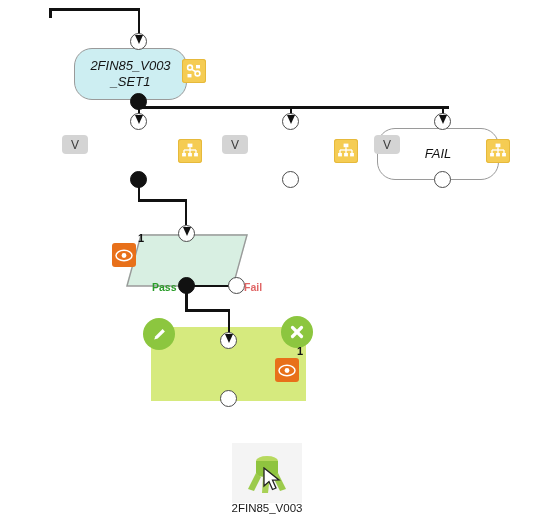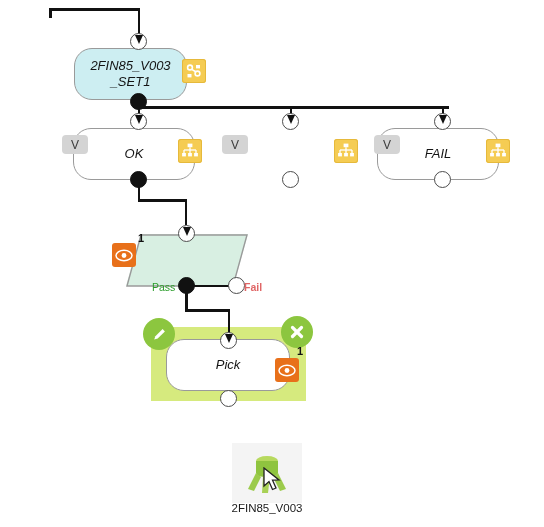--- a/index.html
+++ b/index.html
@@ -131,21 +131,21 @@
     position: absolute;
     background: #d8efe2;
     border: 1.4px solid #9a9a9a;
     z-index: 2;
   }
 
   
   .tiny {
     position: absolute;
     font-size: 10.5px;
-    font-weight: normal;
+    font-weight: bold;
     z-index: 9;
     white-space: nowrap;
   }
   .tiny.pass { color: #2a9d2a; }
   .tiny.fail { color: #e06666; font-weight: bold; }
   .tiny.num  { color: #111111; font-size: 11px; font-weight: bold; }
 
   
   .part-tile {
     position: absolute;
@@ -195,23 +195,20 @@
       <rect x="2.5" y="12" width="4" height="3.4" fill="#ffffff"></rect>
     </svg>
   </div>
 
   <div class="wire v" style="left:137.5px; top:101px; height:10px;"></div>
   <div class="wire h" style="left:137.5px; top:106px; width:311px;"></div>
   <div class="wire v" style="left:137.5px; top:106px; height:12px;"></div>
   <div class="wire v" style="left:289.5px; top:106px; height:12px;"></div>
   <div class="wire v" style="left:441.5px; top:106px; height:12px;"></div>
 
-  <div class="node" style="left:73px; top:128px; width:122px; height:52px;">
-    <div class="node-label">OK</div>
-  </div>
   <div class="vtag" style="left:62px; top:135px;">V</div>
   <div class="icon-sq gold" style="left:178px; top:139px;">
     <svg width="18" height="18" viewBox="0 0 18 18" aria-hidden="true">
       <rect x="6.6" y="1.6" width="4.8" height="3.6" fill="#ffffff"></rect>
       <line x1="9" y1="5.2" x2="9" y2="8" stroke="#ffffff" stroke-width="1.3"></line>
       <line x1="3" y1="8" x2="15" y2="8" stroke="#ffffff" stroke-width="1.3"></line>
       <line x1="3" y1="8" x2="3" y2="11" stroke="#ffffff" stroke-width="1.3"></line>
       <line x1="9" y1="8" x2="9" y2="11" stroke="#ffffff" stroke-width="1.3"></line>
       <line x1="15" y1="8" x2="15" y2="11" stroke="#ffffff" stroke-width="1.3"></line>
       <rect x="1.1" y="11" width="3.8" height="3.4" fill="#ffffff"></rect>
@@ -291,23 +288,20 @@
   <div class="port" style="left:228px; top:277px;"></div>
   <div class="wire h" style="left:193px; top:284.5px; width:36px; height:2.2px;"></div>
   <div class="tiny pass" style="left:152px; top:281px;">Pass</div>
   <div class="tiny fail" style="left:244px; top:281px;">Fail</div>
 
   <div class="wire v" style="left:185px; top:285px; height:26px;"></div>
   <div class="wire h" style="left:185px; top:309px; width:45px;"></div>
   <div class="wire v" style="left:227.5px; top:309px; height:27px;"></div>
 
   <div class="highlight" style="left:151px; top:327px; width:155px; height:74px;"></div>
-  <div class="node" style="left:166px; top:339px; width:124px; height:52px; z-index:3;">
-    <div class="node-label">Pick</div>
-  </div>
   <div class="badge" style="left:143px; top:318px;">
     <svg width="17" height="17" viewBox="0 0 17 17" aria-hidden="true">
       <path d="M3.2 13.6 L4.4 10.3 L11.6 3.1 L13.9 5.4 L6.7 12.6 Z" fill="#ffffff"></path>
     </svg>
   </div>
   <div class="badge" style="left:281px; top:316px;">
     <svg width="18" height="18" viewBox="0 0 18 18" aria-hidden="true">
       <line x1="4.5" y1="4.5" x2="13.5" y2="13.5" stroke="#ffffff" stroke-width="3.2" stroke-linecap="round"></line>
       <line x1="13.5" y1="4.5" x2="4.5" y2="13.5" stroke="#ffffff" stroke-width="3.2" stroke-linecap="round"></line>
     </svg>

